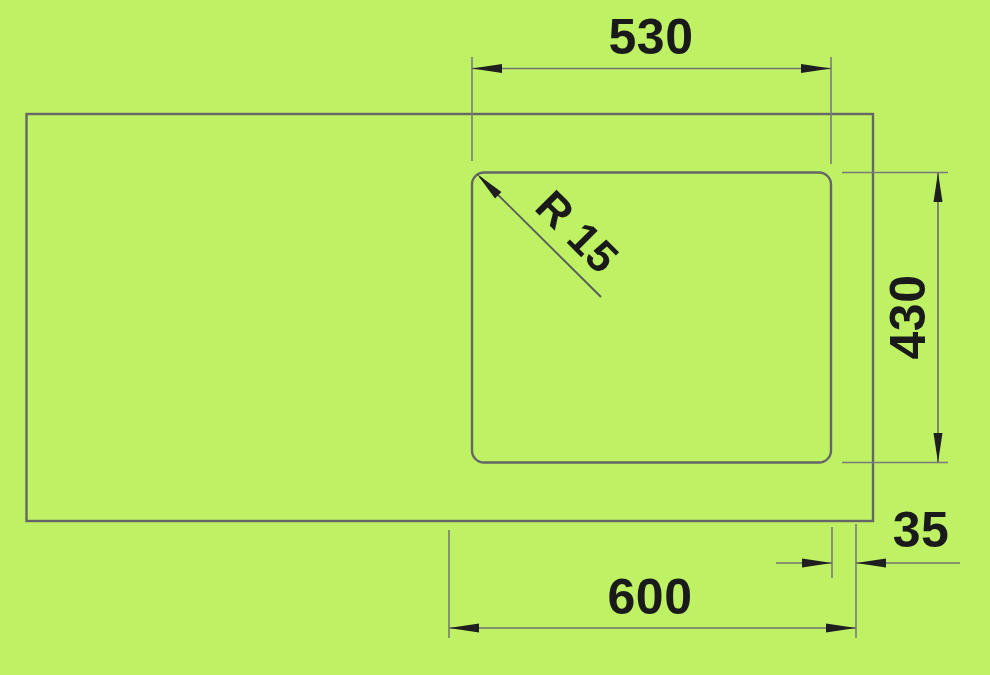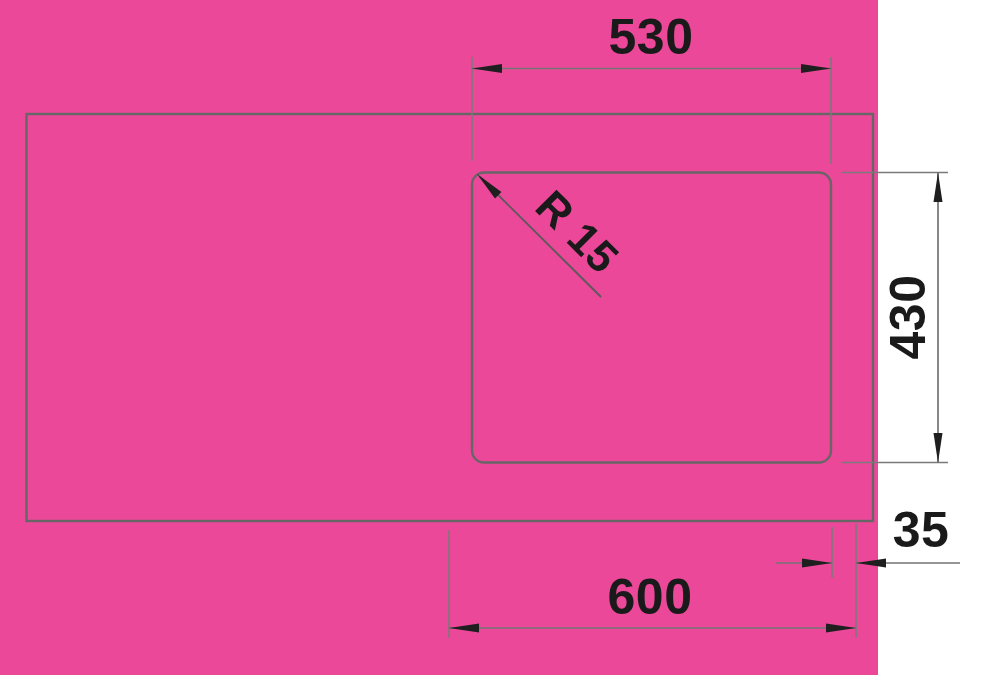--- a/index.html
+++ b/index.html
@@ -6,23 +6,23 @@
     margin: 0;
     padding: 0;
     background: #ffffff;
     width: 990px;
     height: 675px;
     overflow: hidden;
     font-family: "Liberation Sans", sans-serif;
   }
   .stage {
     position: relative;
-    width: 878px;
+    width: 990px;
     height: 675px;
-    background: #ec4899;
+    background: #bef264;
   }
   svg { display: block; }
 
   .outline {
     fill: none;
     stroke: #666666;
     stroke-width: 2.4;
     stroke-linejoin: miter;
   }
   .dimline {

